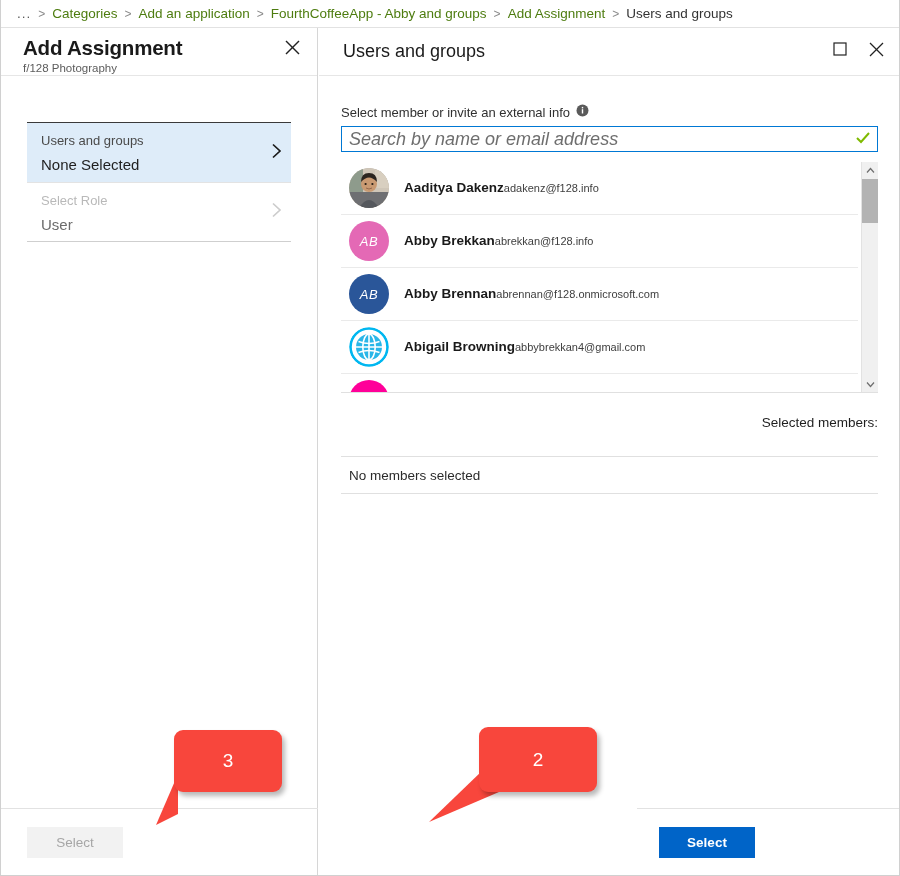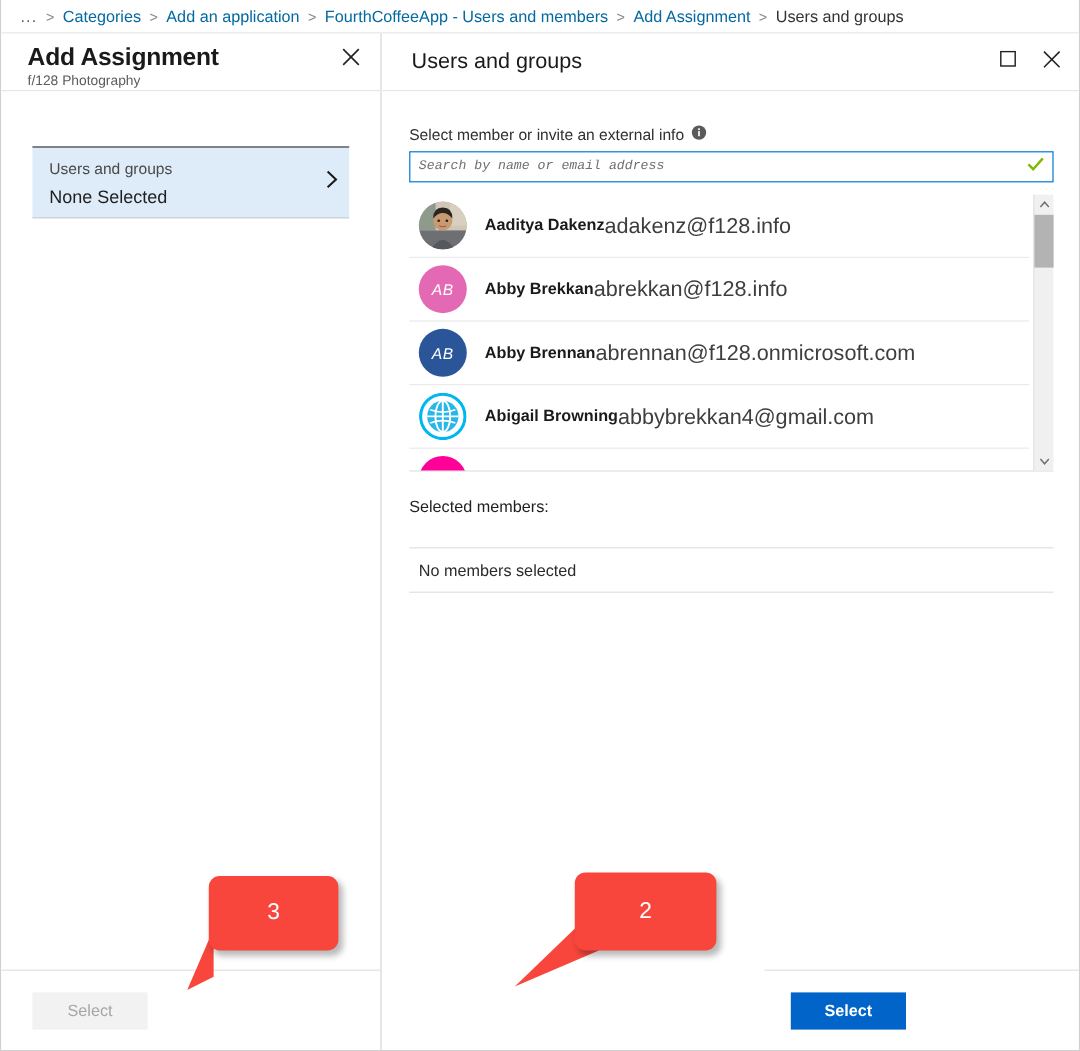--- a/index.html
+++ b/index.html
@@ -23,21 +23,21 @@
   #breadcrumb {
     position: absolute; top: 0; left: 0;
     width: 900px; height: 28px;
     background: #ffffff;
     border-bottom: 1px solid #e2e2e2;
     display: flex; align-items: center;
     padding-left: 16px;
     font-size: 13.5px;
     white-space: nowrap;
   }
-  .crumb { color: #0369a1; }
+  .crumb { color: #4d7c0f; }
   .crumb.ellipsis { color: #5a5a5a; letter-spacing: 1px; }
   .crumb.current { color: #333333; }
   .crumb-sep {
     color: #8a8a8a; margin: 0 7px; font-size: 12px;
   }
 
   
   #left-panel {
     position: absolute; top: 28px; left: 0;
     width: 317px; height: 848px;
@@ -125,22 +125,22 @@
     position: relative;
     height: 26px;
     border: 1px solid #0078d4;
     display: flex; align-items: center;
     background: #fff;
   }
   #search-input {
     border: none; outline: none;
     width: 100%; height: 24px;
     padding: 0 28px 0 7px;
-    font-family: Liberation Mono, monospace;
-    font-size: 11px; font-style: italic;
+    font-family: Liberation Sans, sans-serif;
+    font-size: 18px; font-style: italic;
     color: #4d7c0f; background: transparent;
   }
   #search-input::placeholder { color: #6e6e6e; font-style: italic; opacity: 1; }
   #search-check {
     position: absolute; right: 7px; top: 50%; transform: translateY(-50%);
   }
 
   
   #user-list-wrap {
     position: relative;
@@ -168,21 +168,21 @@
     display: flex; align-items: center; justify-content: center;
     color: #ffffff; font-size: 13px; letter-spacing: 0.5px;
     overflow: hidden;
     margin-right: 15px;
     font-style: italic;
   }
   .avatar.photo { position: relative; background: #b9b0a4; }
   .avatar.globe { background: transparent; }
   .user-text { display: flex; flex-direction: row; justify-content: center; }
   .user-name { font-size: 13.5px; font-weight: bold; color: #1a1a1a; line-height: 17px; }
-  .user-mail { font-size: 18px; color: #3e3e3e; line-height: 18px; }
+  .user-mail { font-size: 11px; color: #3e3e3e; line-height: 18px; }
 
   
   #list-scrollbar {
     position: absolute; top: 0; right: 0;
     width: 17px; height: 231px;
     background: #f0f0f0;
     border-left: 1px solid #e2e2e2;
   }
   .sb-arrow {
     width: 17px; height: 17px;
@@ -194,20 +194,21 @@
     position: absolute; top: 17px; left: 0;
     width: 17px; height: 44px;
     background: #b3b3b3;
     cursor: pointer;
   }
 
   
   #selected-title {
     font-size: 13.5px; color: #1f1f1f;
     margin: 22px 0 0 0;
+    text-align: right;
   }
   #selected-box {
     margin-top: 26px;
     border-top: 1px solid #e0e0e0;
     border-bottom: 1px solid #e0e0e0;
     height: 38px;
     display: flex; align-items: center;
     padding-left: 8px;
   }
   #selected-empty { font-size: 13.5px; color: #2b2b2b; }
@@ -264,21 +265,21 @@
 
 <div id="page">
 
   <div id="breadcrumb">
     <span class="crumb ellipsis">...</span>
     <span class="crumb-sep">&gt;</span>
     <span class="crumb">Categories</span>
     <span class="crumb-sep">&gt;</span>
     <span class="crumb">Add an application</span>
     <span class="crumb-sep">&gt;</span>
-    <span class="crumb">FourthCoffeeApp - Users and members</span>
+    <span class="crumb">FourthCoffeeApp - Abby and groups</span>
     <span class="crumb-sep">&gt;</span>
     <span class="crumb">Add Assignment</span>
     <span class="crumb-sep">&gt;</span>
     <span class="crumb current">Users and groups</span>
   </div>
 
   <div id="left-panel">
 
     <div id="left-header">
       <div id="left-title">Add Assignment</div>
@@ -296,20 +297,29 @@
       <div class="step-row selected">
         <div class="step-label">Users and groups</div>
         <div class="step-value">None Selected</div>
         <span class="step-chevron">
           <svg width="11" height="17" viewBox="0 0 11 17">
             <polyline points="2,2 9,8.5 2,15" fill="none" stroke="#1a1a1a" stroke-width="1.7"></polyline>
           </svg>
         </span>
       </div>
 
+      <div class="step-row disabled">
+        <div class="step-label">Select Role</div>
+        <div class="step-value">User</div>
+        <span class="step-chevron">
+          <svg width="11" height="17" viewBox="0 0 11 17">
+            <polyline points="2,2 9,8.5 2,15" fill="none" stroke="#cccccc" stroke-width="1.7"></polyline>
+          </svg>
+        </span>
+      </div>
 
     </div>
 
     <div class="footer" id="left-footer">
       <button class="btn disabled">Select</button>
     </div>
   </div>
 
   <div id="right-panel">
 

